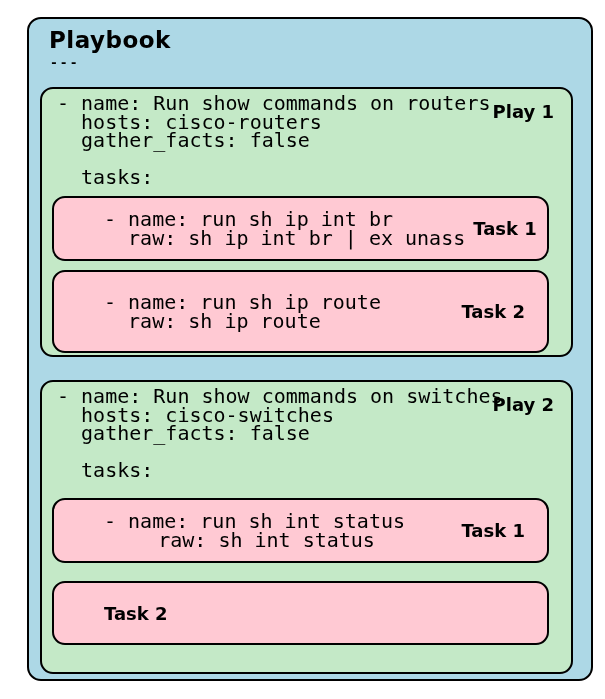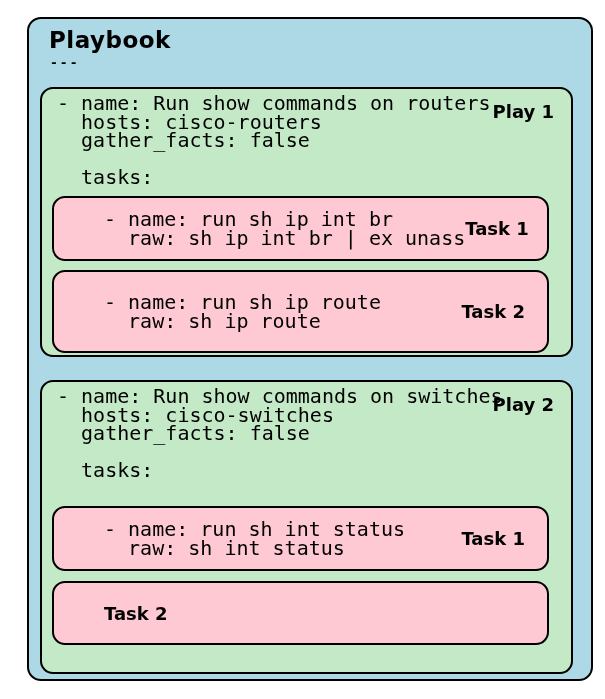--- a/index.html
+++ b/index.html
@@ -84,24 +84,25 @@
     width: 497px;
     box-sizing: border-box;
     background: #FFC9D3;
     border: 2px solid #000000;
     border-radius: 13px;
     display: flex;
     align-items: center;
     justify-content: space-between;
     padding-left: 50px;
     padding-right: 22px;
+    gap: 8px;
   }
   .play-1 .task-1 { top: 107px; height: 65px; }
   .play-1 .task-2 { top: 181px; height: 83px; }
-  .play-2 .task-1 { top: 124px; height: 65px; }
+  .play-2 .task-1 { top: 116px; height: 65px; text-align: center; }
   .play-2 .task-2 { top: 199px; height: 64px; }
 </style>
 </head>
 <body>
 
 <div class="canvas">
   <div class="playbook">
 
     <div class="playbook-title">Playbook</div>
     <div class="doc-marker">---</div>

